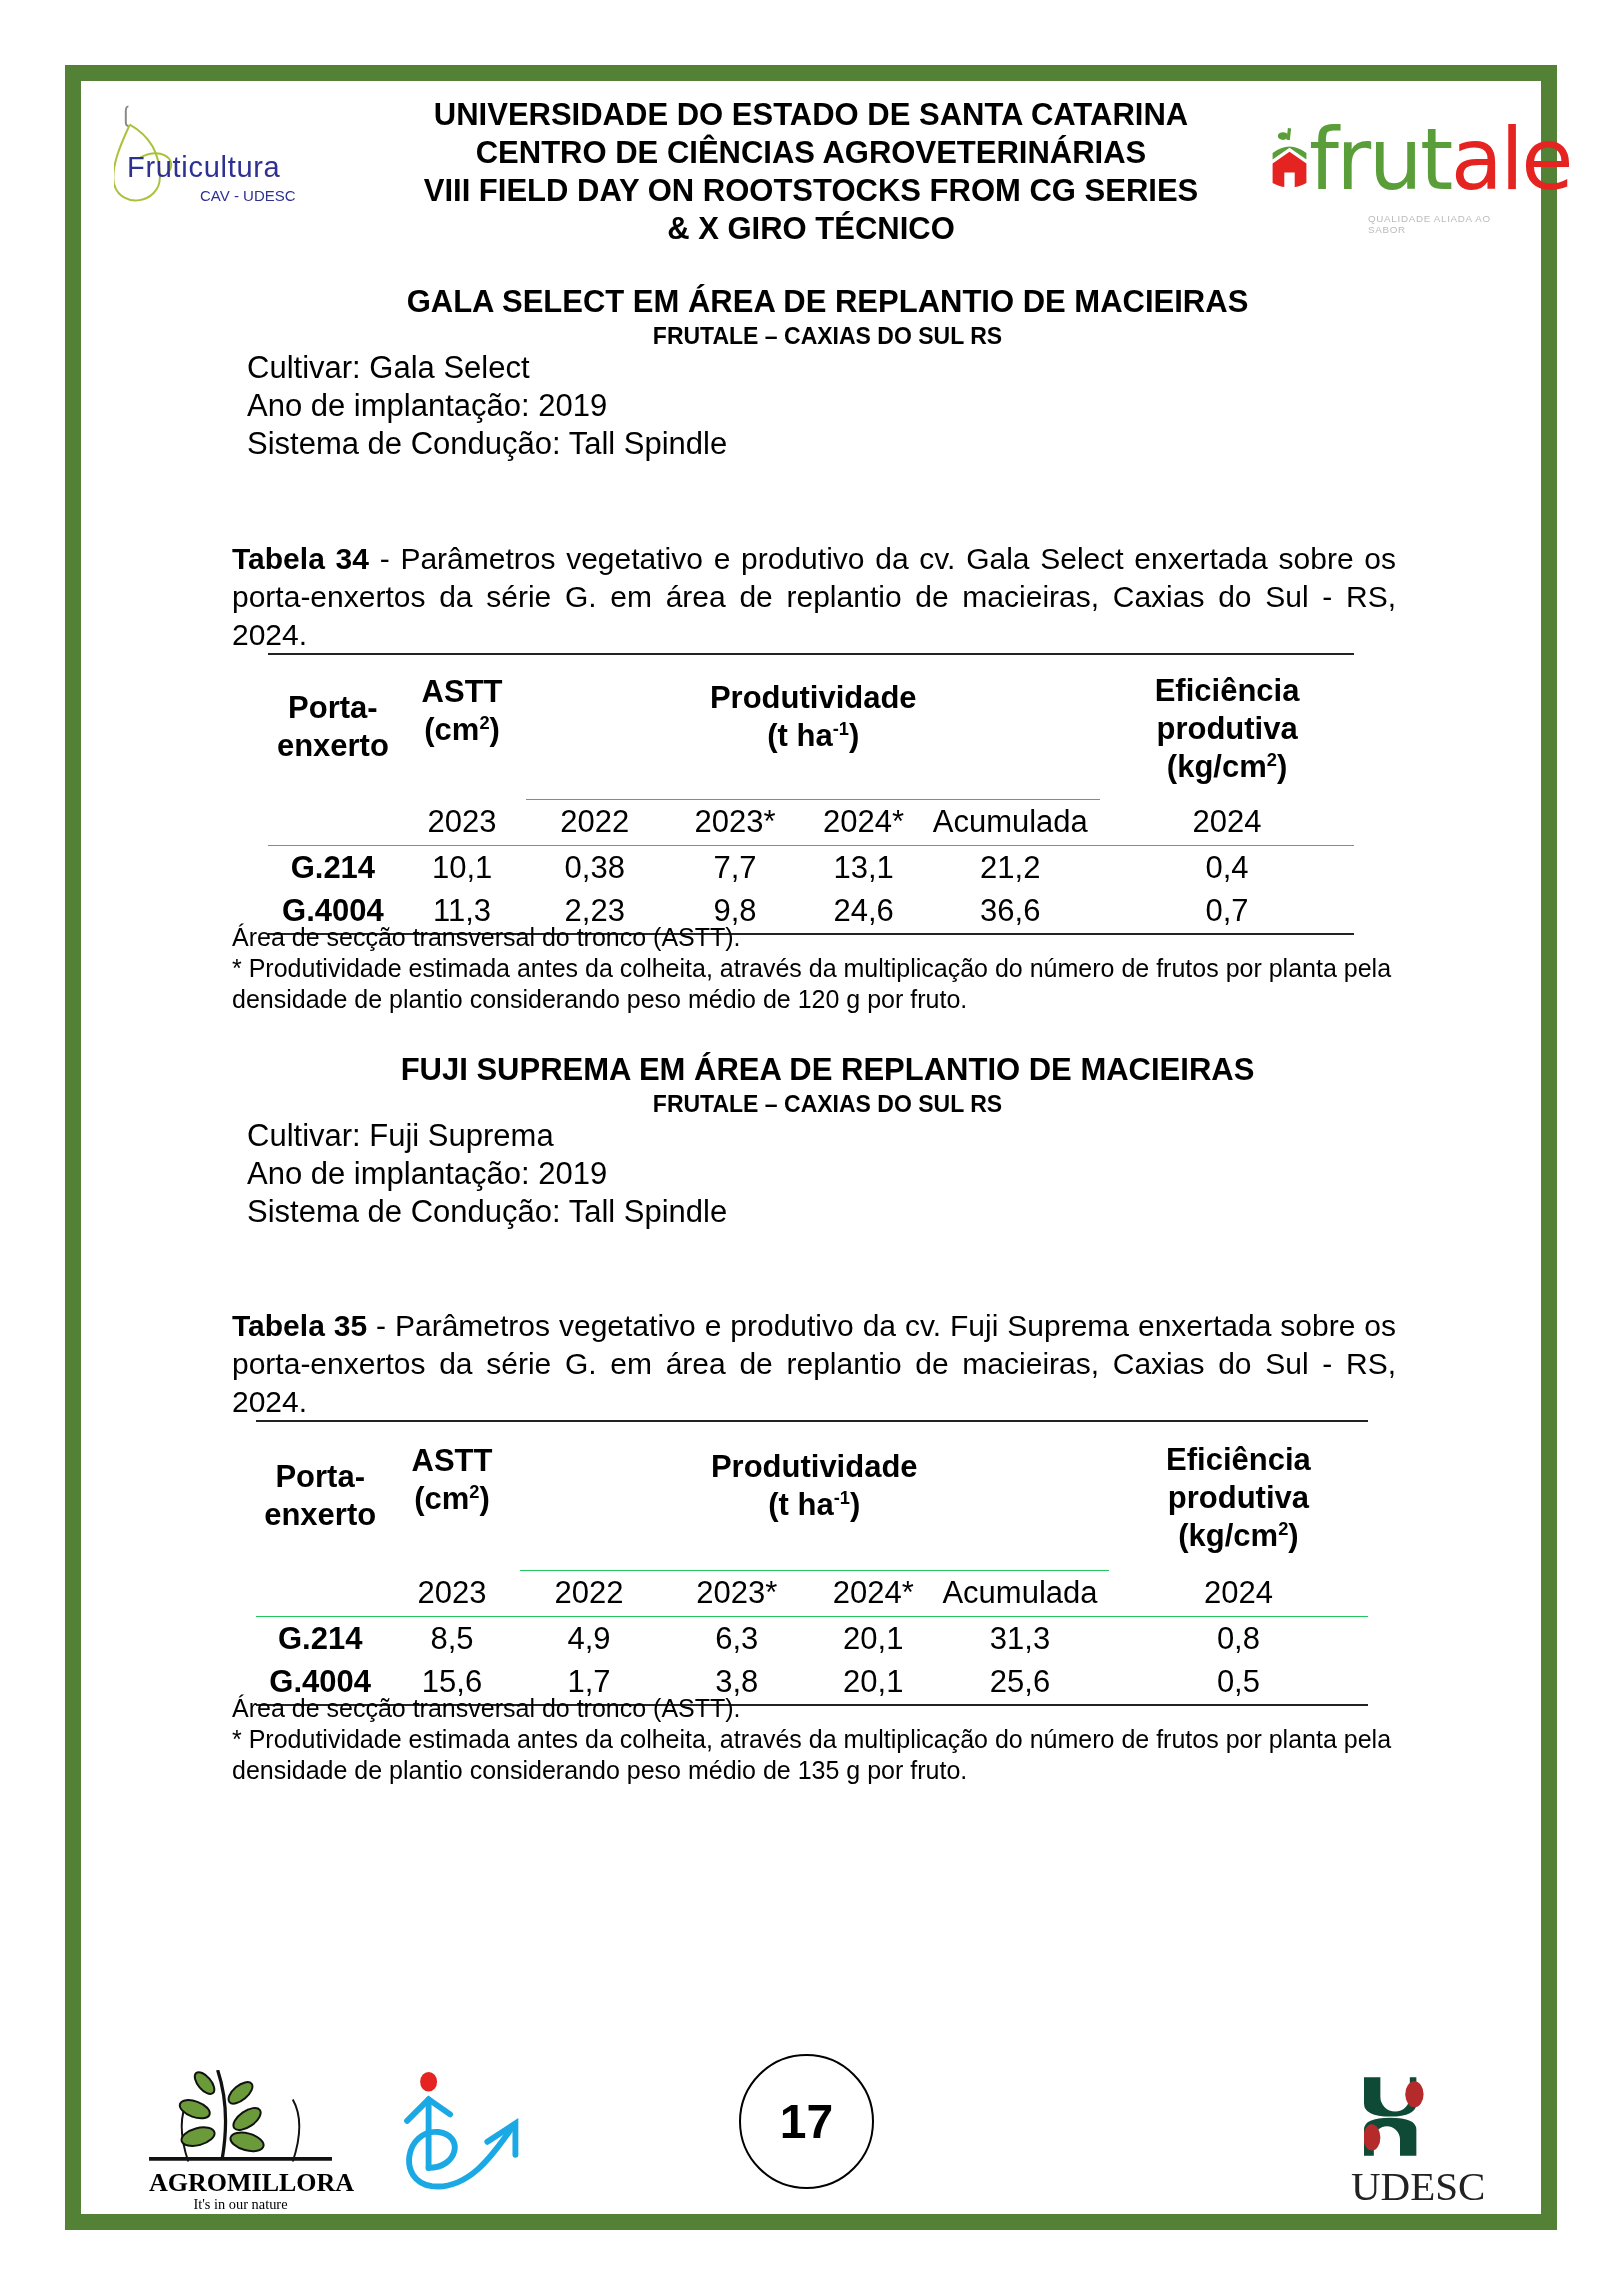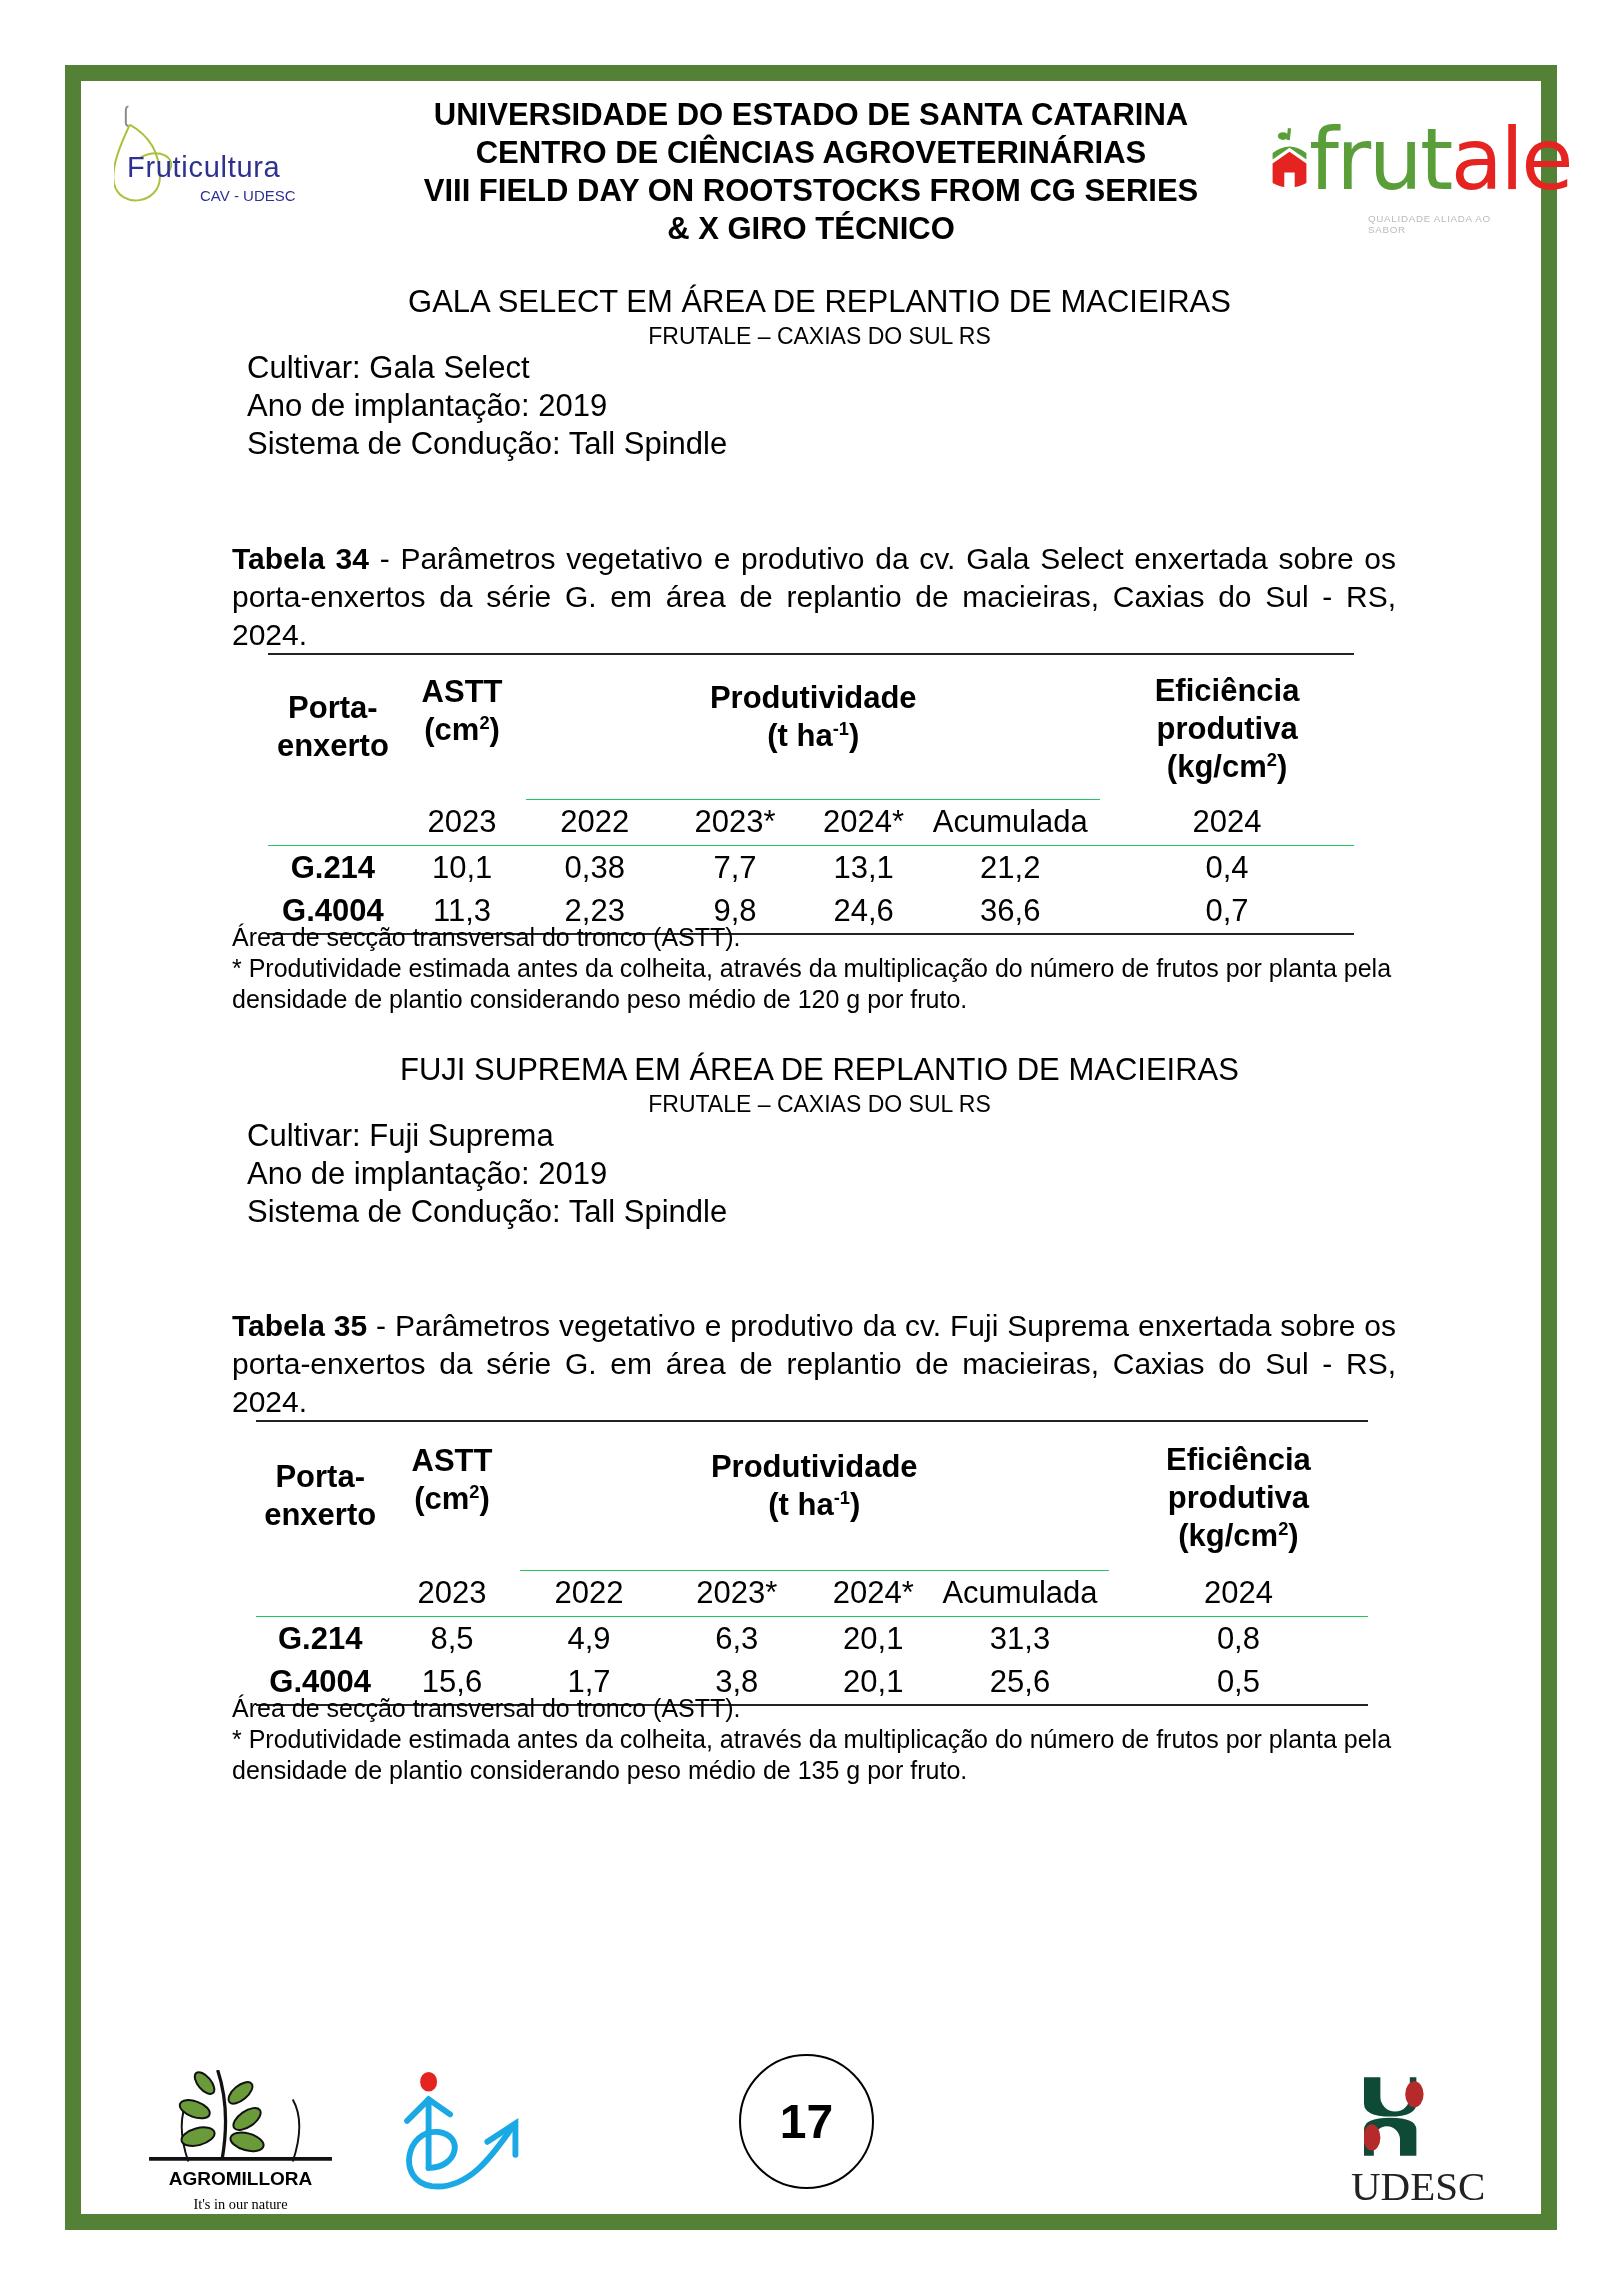--- a/index.html
+++ b/index.html
@@ -5,21 +5,21 @@
     html, body { margin: 0; padding: 0; background: #ffffff; }
     body { width: 1622px; height: 2295px; position: relative; font-family: "Liberation Sans", sans-serif; color: #000; overflow: hidden; }
     .frame { position: absolute; left: 65px; top: 65px; width: 1492px; height: 2165px; box-sizing: border-box; border: 16.4px solid #538135; }
     .abs { position: absolute; }
 
     
     .head-title { position: absolute; left: 366px; width: 890px; top: 96px; text-align: center; font-weight: bold; font-size: 31px; line-height: 38px; }
     .logo-fruti { left: 114px; top: 105px; width: 236px; height: 105px; }
     .logo-frutale { left: 1263px; top: 114px; width: 262px; height: 131px; }
 
-    .sec-title { position: absolute; left: 244px; width: 1151px; text-align: center; font-weight: normal; }
+    .sec-title { position: absolute; left: 252px; width: 1151px; text-align: center; font-weight: bold; }
     .sec-title .t1 { font-size: 31px; line-height: 38px; display: block; }
     .sec-title .t2 { font-size: 23px; line-height: 30px; display: block; }
 
     .info { position: absolute; left: 247px; font-size: 31px; line-height: 38px; }
     .info div { white-space: nowrap; }
 
     .caption { position: absolute; left: 232px; width: 1164px; font-size: 30px; line-height: 38px; text-align: justify; }
     .caption b { font-weight: bold; }
 
     table.data { position: absolute; border-collapse: collapse; font-size: 31px; }
@@ -213,21 +213,21 @@
     <path d="M220 140 Q240 80 220 45" fill="none" stroke="#111" stroke-width="3"></path>
     <line x1="0" y1="136" x2="280" y2="136" stroke="#111" stroke-width="6"></line>
     <path d="M105 0 Q125 60 112 136" fill="none" stroke="#111" stroke-width="5"></path>
     <ellipse cx="85" cy="20" rx="20" ry="10" transform="rotate(50 85 20)" fill="#6a9a3a" stroke="#111" stroke-width="3"></ellipse>
     <ellipse cx="140" cy="35" rx="22" ry="11" transform="rotate(-40 140 35)" fill="#6a9a3a" stroke="#111" stroke-width="3"></ellipse>
     <ellipse cx="70" cy="60" rx="24" ry="12" transform="rotate(20 70 60)" fill="#6a9a3a" stroke="#111" stroke-width="3"></ellipse>
     <ellipse cx="150" cy="75" rx="24" ry="12" transform="rotate(-35 150 75)" fill="#6a9a3a" stroke="#111" stroke-width="3"></ellipse>
     <ellipse cx="75" cy="102" rx="26" ry="13" transform="rotate(-15 75 102)" fill="#6a9a3a" stroke="#111" stroke-width="3"></ellipse>
     <ellipse cx="150" cy="110" rx="26" ry="13" transform="rotate(15 150 110)" fill="#6a9a3a" stroke="#111" stroke-width="3"></ellipse>
   </svg>
-  <div class="abs" style="left:0;top:98px;width:183px;text-align:center;font-weight:bold;font-size:19px;">AGROMILLORA</div>
+  <div class="abs" style="left:0;top:98px;width:183px;text-align:center;font-weight:bold;font-size:26px;font-family:Liberation Serif, serif;">AGROMILLORA</div>
   <div class="abs" style="left:0;top:126px;width:183px;text-align:center;font-size:14.4px;font-family:'Liberation Serif',serif;">It's in our nature</div>
 </div>
 
 <svg class="abs" style="left:399px;top:2070px;" width="131" height="124" viewBox="0 0 200 190">
   <ellipse cx="45" cy="18" rx="13" ry="15" fill="#e52421"></ellipse>
   <path d="M45 45 V150" stroke="#1ba9e6" stroke-width="9" fill="none" stroke-linecap="round"></path>
   <path d="M12 78 L45 45 L78 68" stroke="#1ba9e6" stroke-width="9" fill="none" stroke-linecap="round"></path>
   <path d="M45 150 C90 150 100 100 60 95 C10 90 -5 170 50 178 C110 185 150 120 175 85" stroke="#1ba9e6" stroke-width="9" fill="none" stroke-linecap="round"></path>
   <path d="M135 110 L178 82 L178 130" stroke="#1ba9e6" stroke-width="9" fill="none" stroke-linecap="round"></path>
 </svg>

